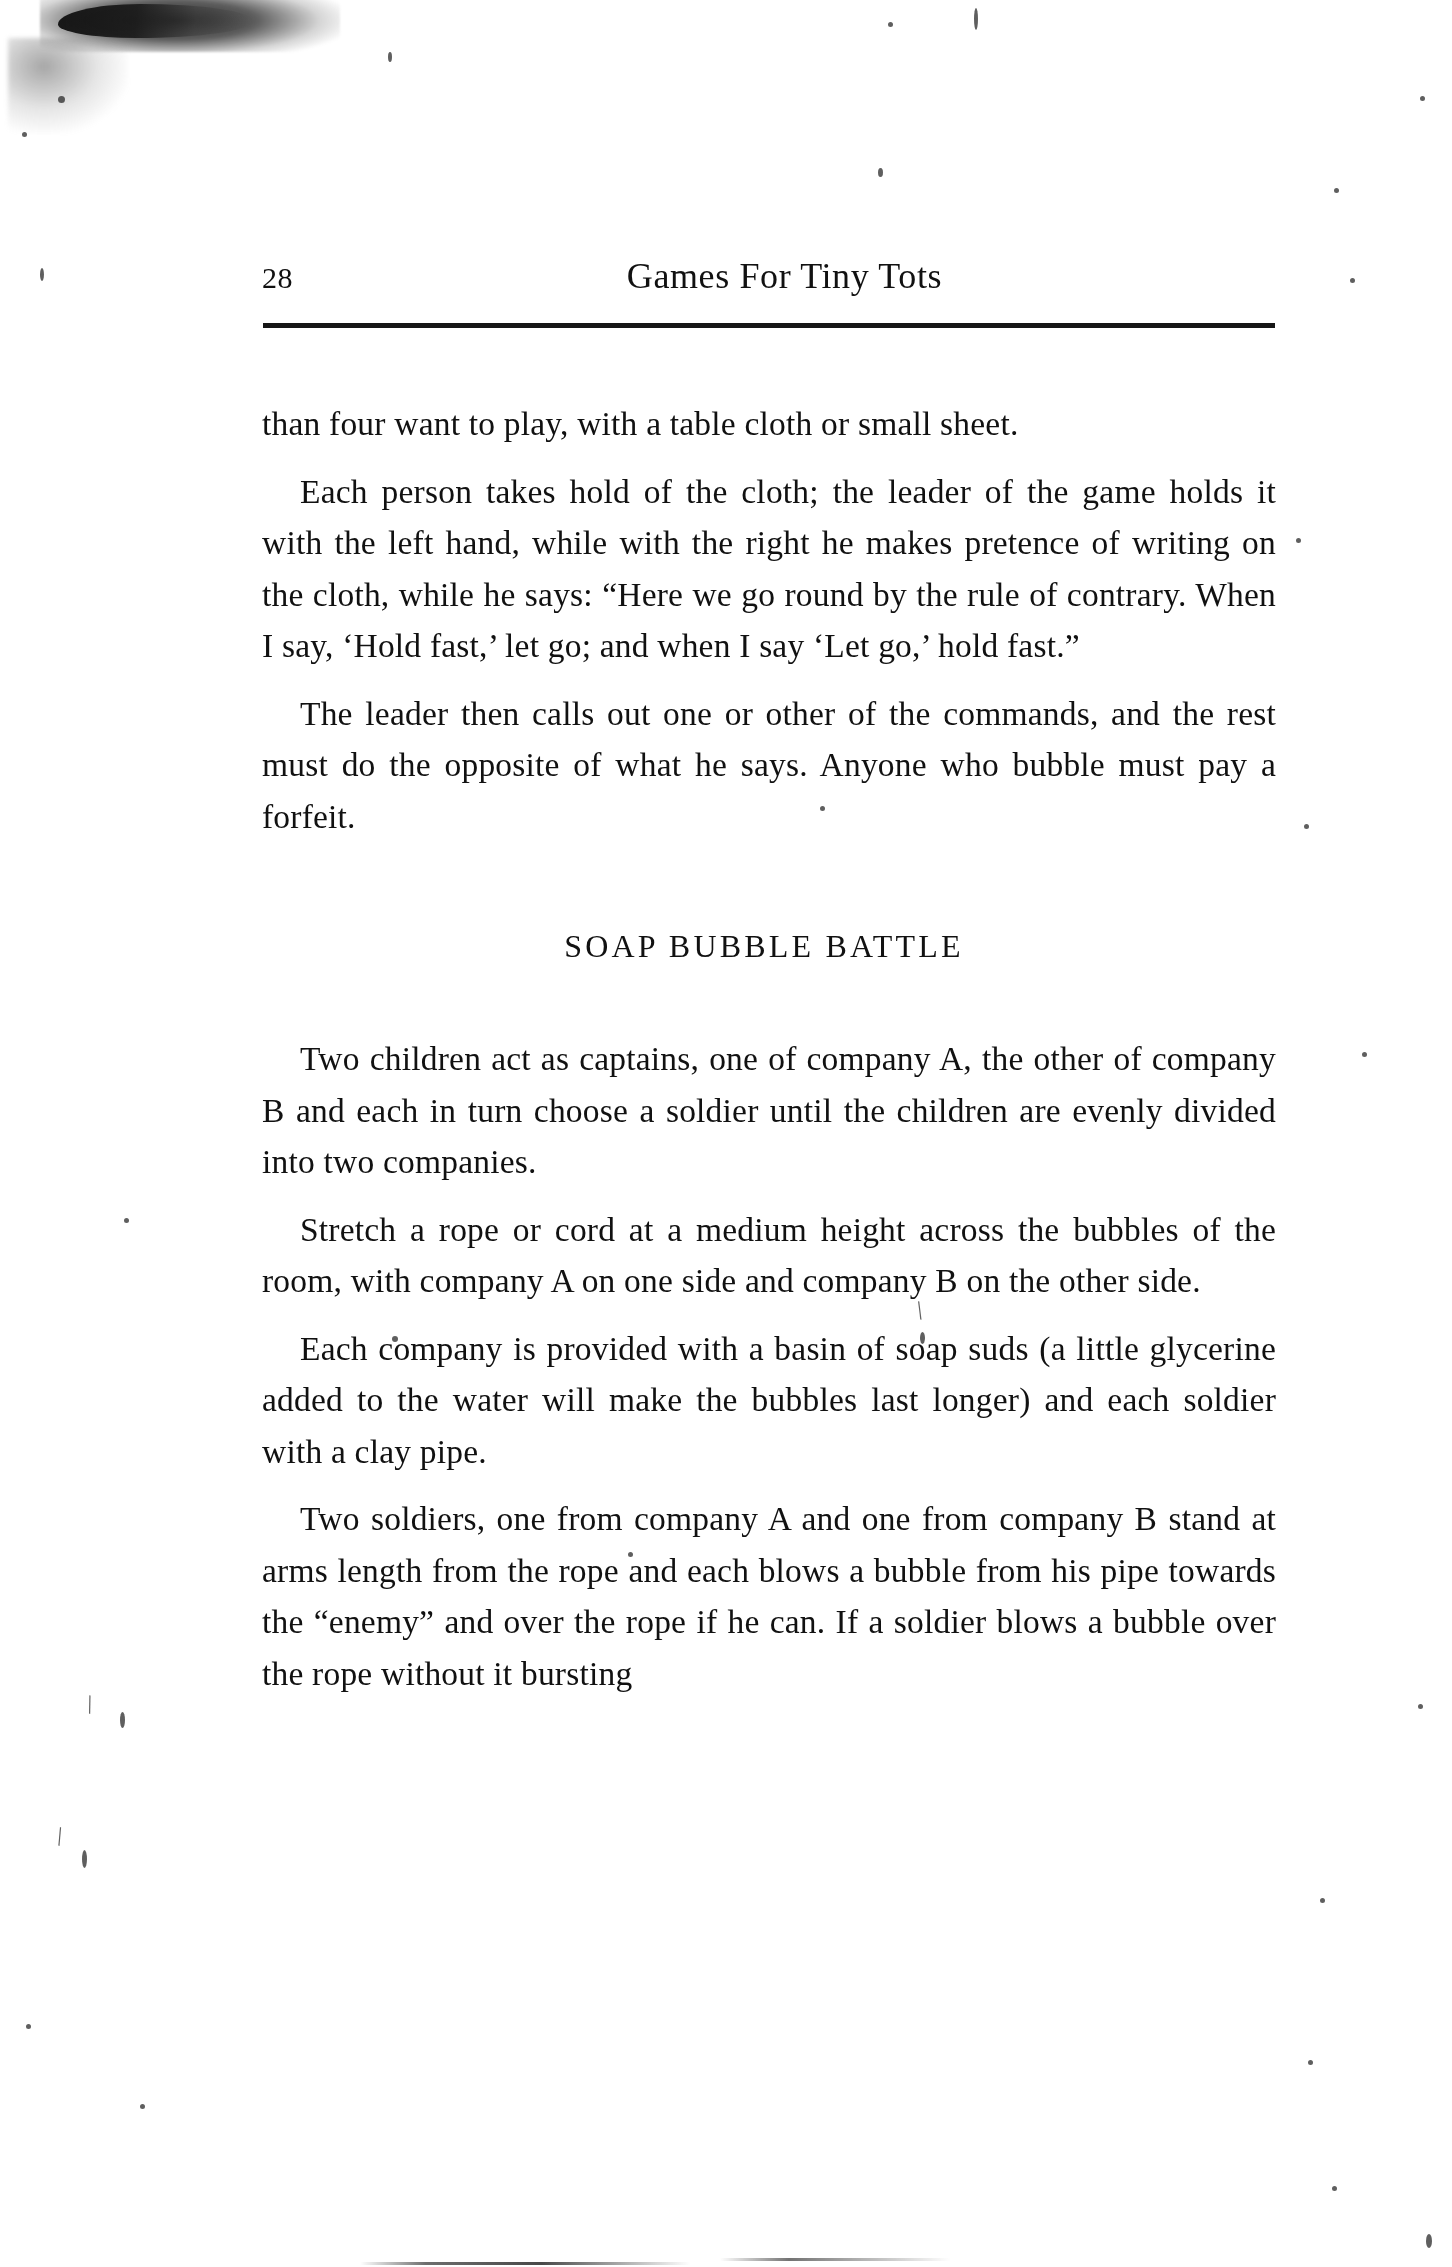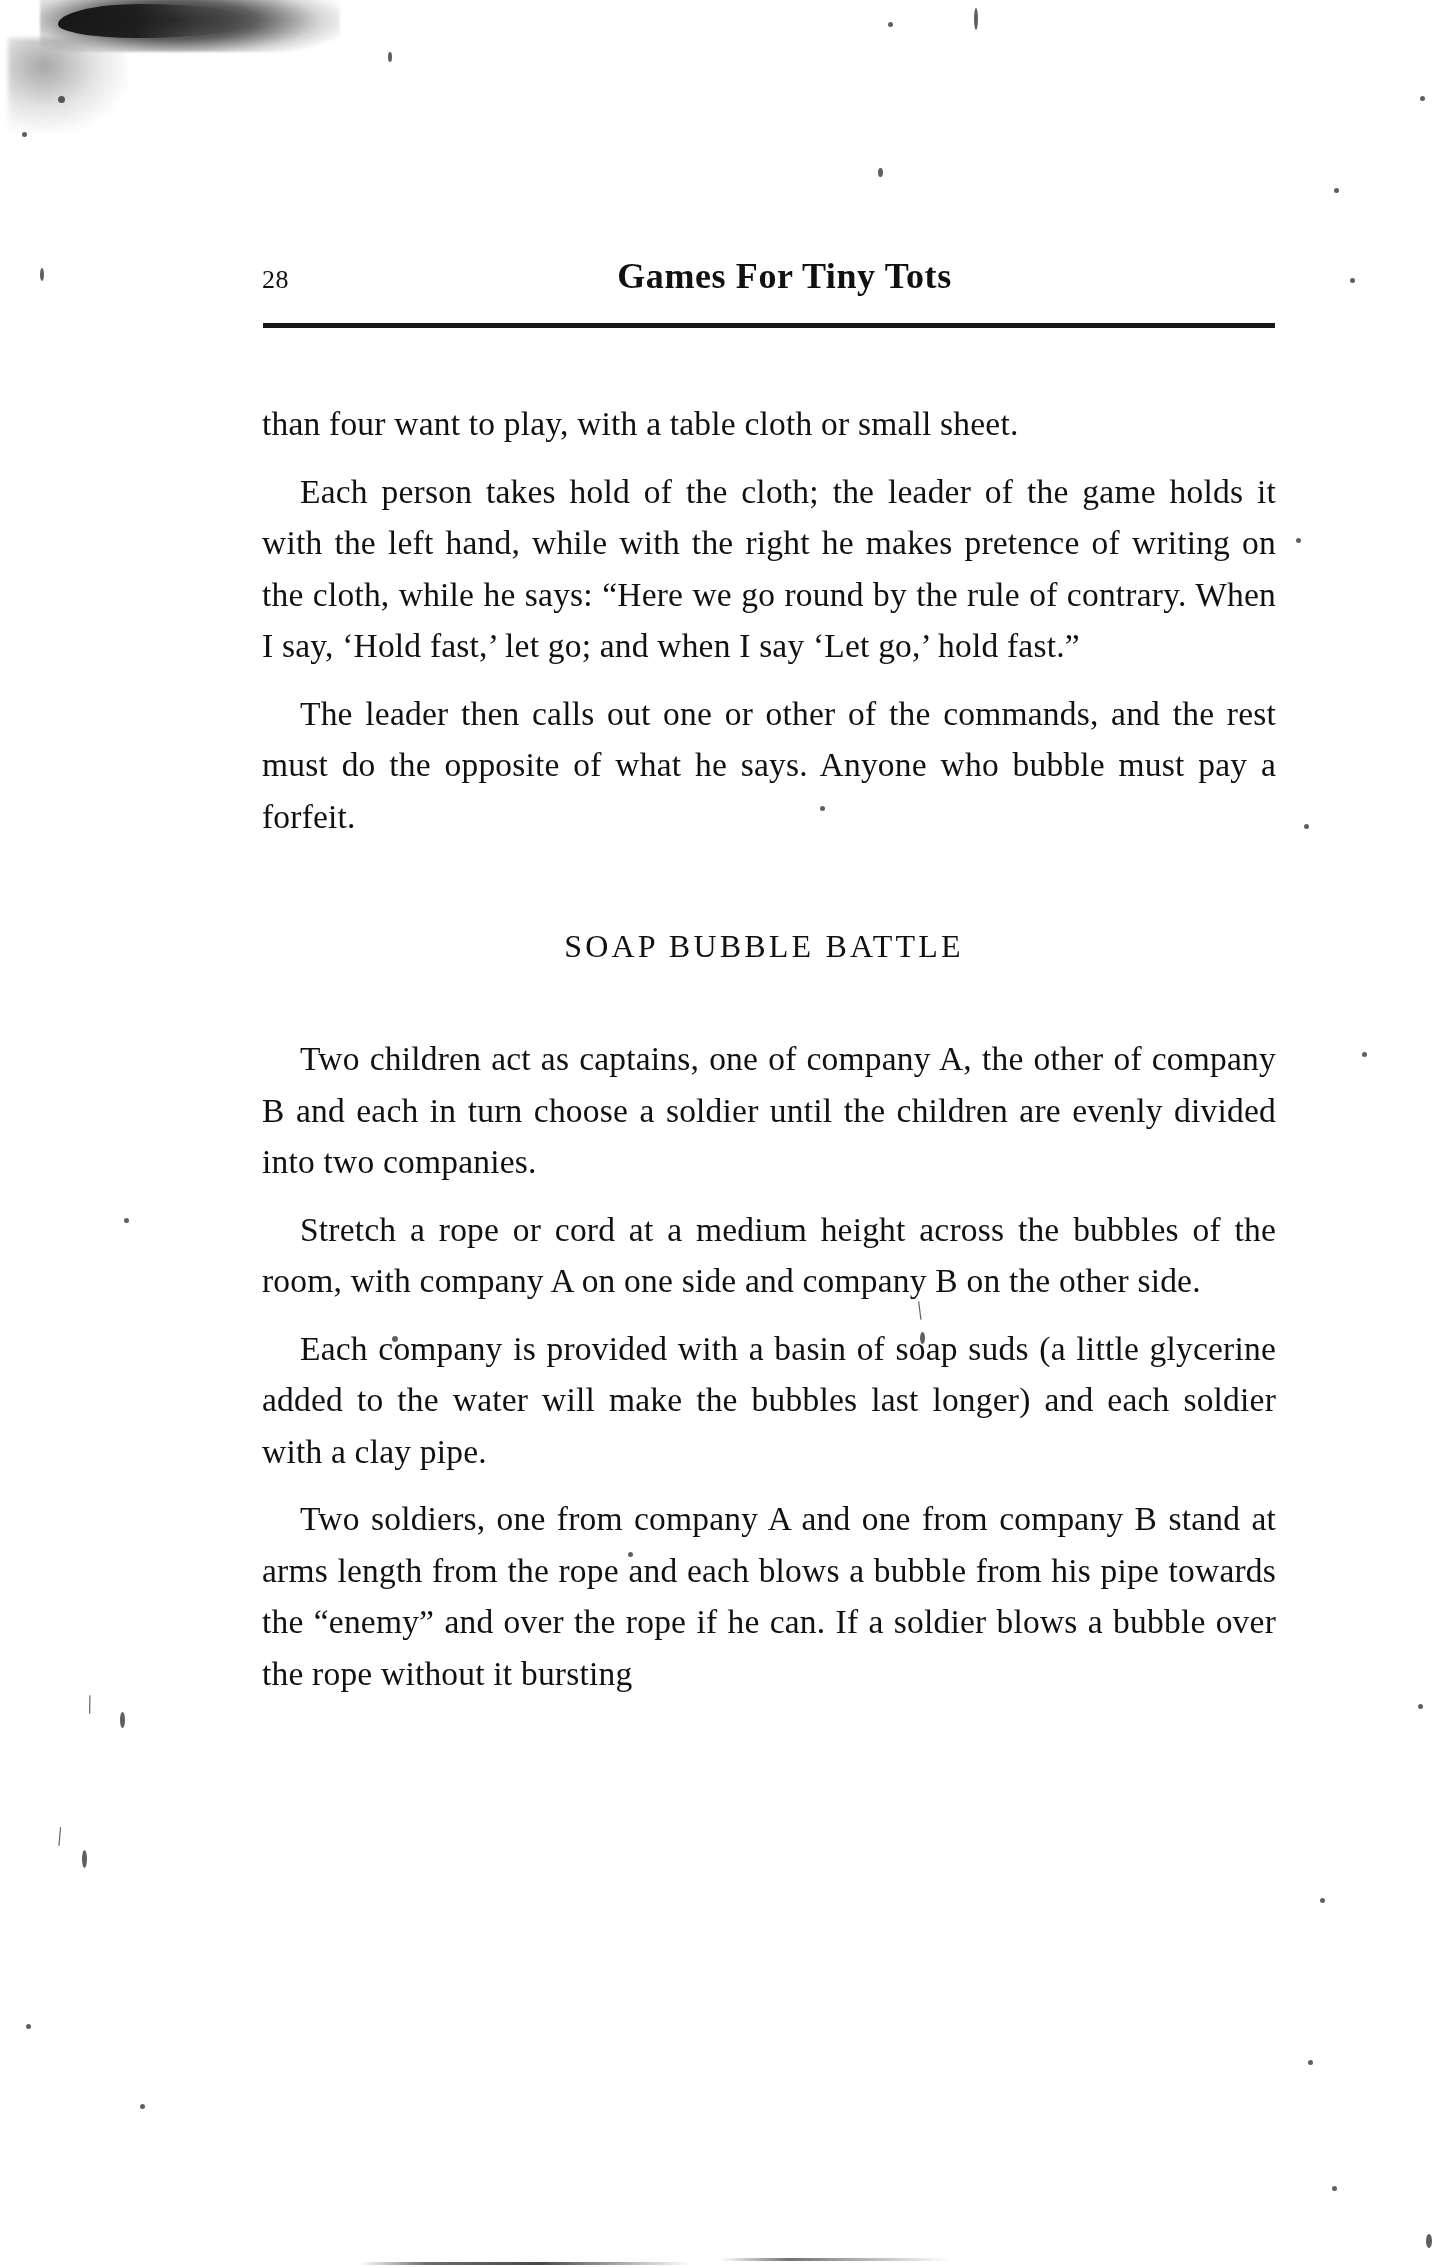--- a/index.html
+++ b/index.html
@@ -88,30 +88,30 @@
 
   .header-row {
     position: absolute;
     left: 262px;
     top: 255px;
     width: 1020px;
     display: flex;
     align-items: baseline;
   }
   .folio {
-    font-size: 26px;
+    font-size: 30px;
     letter-spacing: 0.5px;
     width: 120px;
     font-family: "Liberation Serif", serif;
   }
   .running-title {
     flex: 1;
     text-align: center;
     font-size: 36px;
-    font-weight: bold;
+    font-weight: normal;
     letter-spacing: 0.6px;
     padding-right: 95px;
     font-family: "Liberation Serif", serif;
   }
   .header-rule {
     position: absolute;
     left: 263px;
     top: 323px;
     width: 1012px;
     height: 5px;

